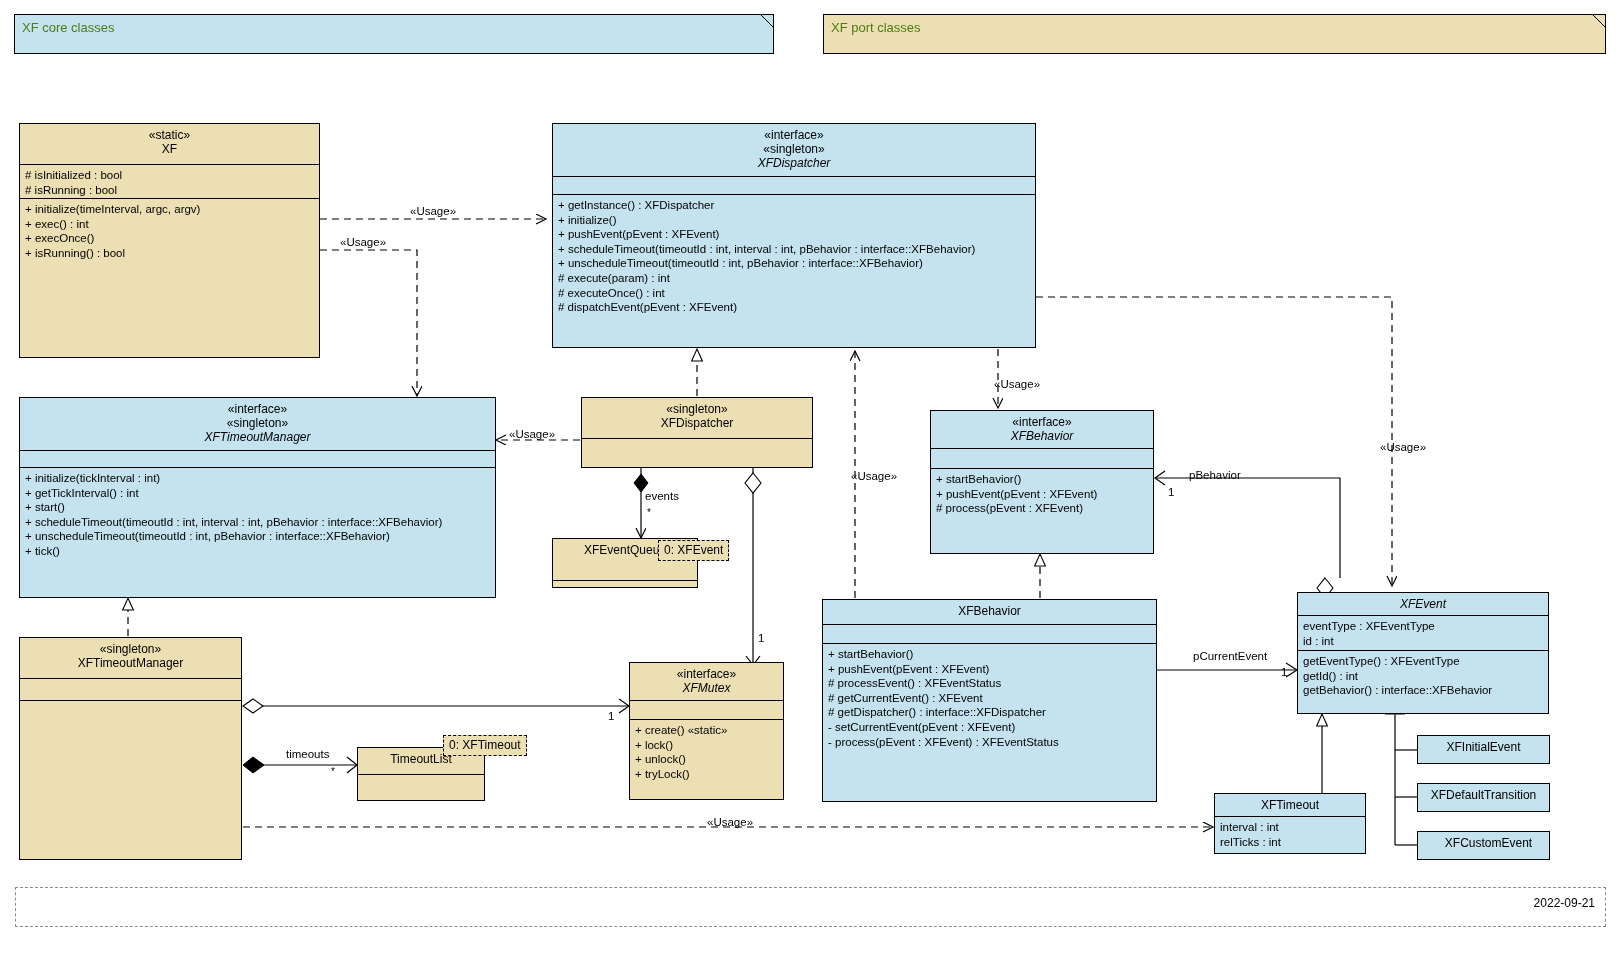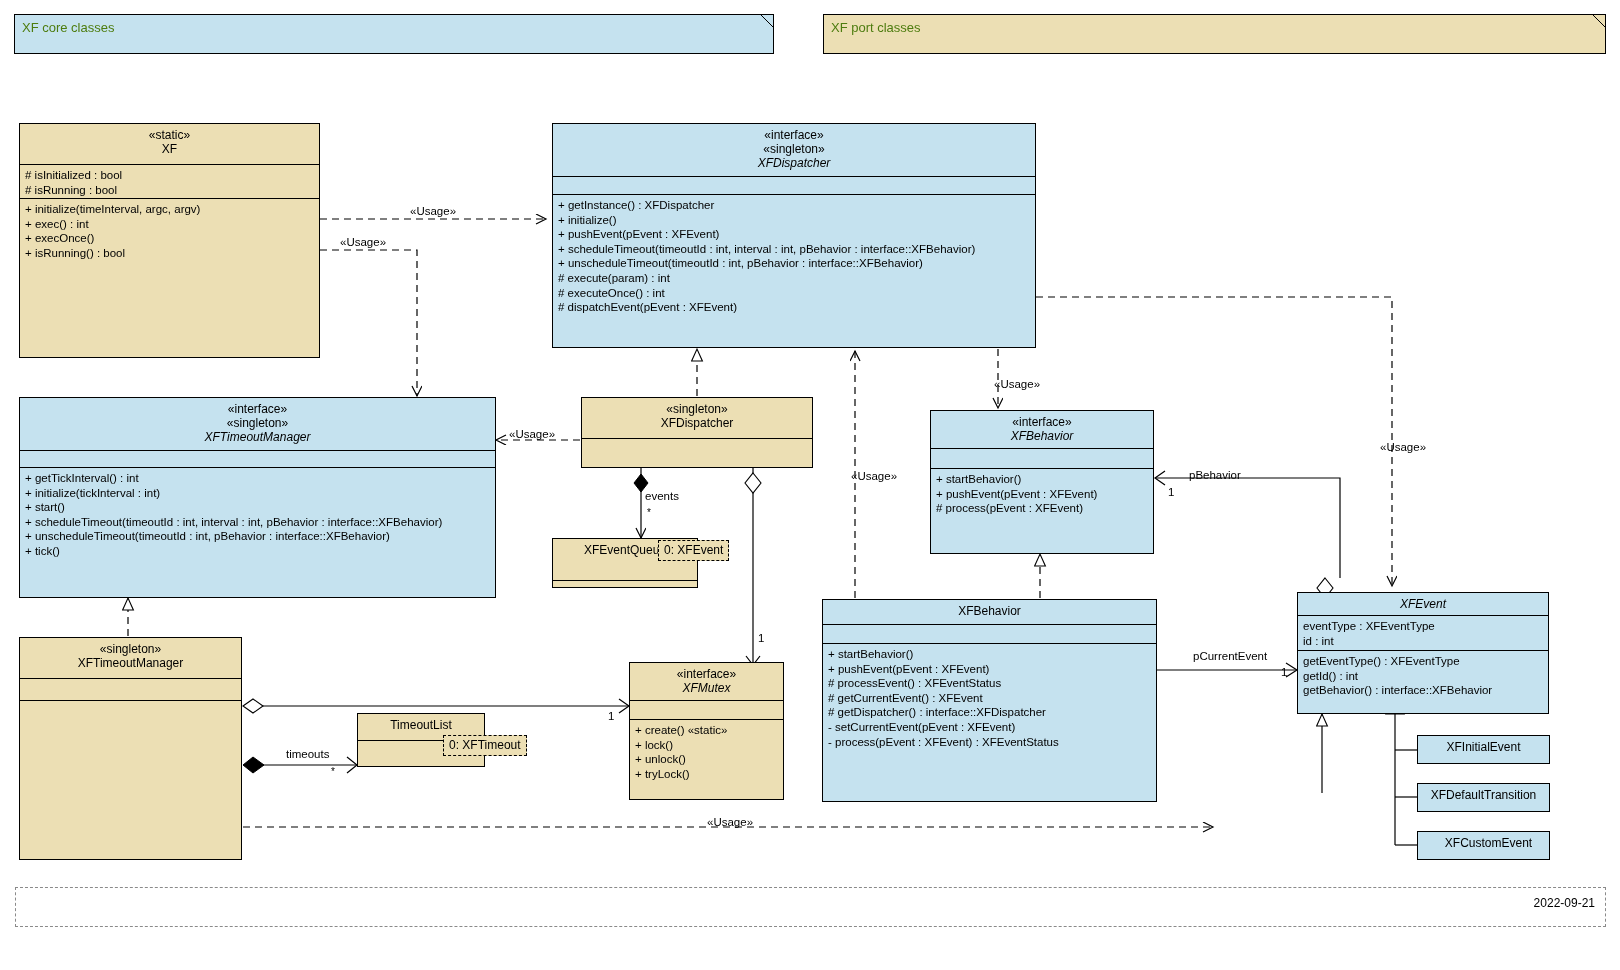--- a/index.html
+++ b/index.html
@@ -156,22 +156,22 @@
   </div>
 
   <div class="cls blue" style="left:19px;top:397px;width:477px;height:201px;">
     <div class="hdr" style="height:53px;">
       <span class="stereo">«interface»</span>
       <span class="stereo">«singleton»</span>
       <span class="cname abstract">XFTimeoutManager</span>
     </div>
     <div class="attrs empty" style="height:17px;"></div>
     <div class="ops">
+      <div class="line">+ initialize(tickInterval : int)</div>
       <div class="line">+ getTickInterval() : int</div>
-      <div class="line">+ initialize(tickInterval : int)</div>
       <div class="line">+ start()</div>
       <div class="line">+ scheduleTimeout(timeoutId : int, interval : int, pBehavior : interface::XFBehavior)</div>
       <div class="line">+ unscheduleTimeout(timeoutId : int, pBehavior : interface::XFBehavior)</div>
       <div class="line">+ tick()</div>
     </div>
   </div>
 
   <div class="cls" style="left:581px;top:397px;width:232px;height:71px;">
     <div class="hdr" style="height:41px;">
       <span class="stereo">«singleton»</span>
@@ -219,21 +219,21 @@
 
   <div class="cls" style="left:19px;top:637px;width:223px;height:223px;">
     <div class="hdr" style="height:41px;">
       <span class="stereo">«singleton»</span>
       <span class="cname">XFTimeoutManager</span>
     </div>
     <div class="attrs empty" style="height:22px;"></div>
     <div class="ops"></div>
   </div>
 
-  <div class="cls" style="left:357px;top:713px;width:128px;height:54px;">
+  <div class="cls" style="left:357px;top:747px;width:128px;height:54px;">
     <div class="hdr" style="height:27px;">
       <span class="cname">TimeoutList</span>
     </div>
     <div class="ops" style="height:26px;"></div>
   </div>
   <div class="slotnote" style="left:443px;top:735px;">0: XFTimeout</div>
 
   <div class="cls" style="left:629px;top:662px;width:155px;height:138px;">
     <div class="hdr" style="height:38px;">
       <span class="stereo">«interface»</span>
@@ -256,20 +256,29 @@
       <div class="line">eventType : XFEventType</div>
       <div class="line">id : int</div>
     </div>
     <div class="ops">
       <div class="line">getEventType() : XFEventType</div>
       <div class="line">getId() : int</div>
       <div class="line">getBehavior() : interface::XFBehavior</div>
     </div>
   </div>
 
+  <div class="cls blue" style="left:1214px;top:793px;width:152px;height:61px;">
+    <div class="hdr" style="height:23px;">
+      <span class="cname">XFTimeout</span>
+    </div>
+    <div class="attrs" style="height:37px;border-bottom:none;">
+      <div class="line">interval : int</div>
+      <div class="line">relTicks : int</div>
+    </div>
+  </div>
 
   <div class="cls blue" style="left:1417px;top:735px;width:133px;height:29px;">
     <div class="hdr" style="height:27px;border-bottom:none;">
       <span class="cname">XFInitialEvent</span>
     </div>
   </div>
 
   <div class="cls blue" style="left:1417px;top:783px;width:133px;height:29px;">
     <div class="hdr" style="height:27px;border-bottom:none;">
       <span class="cname">XFDefaultTransition</span>

